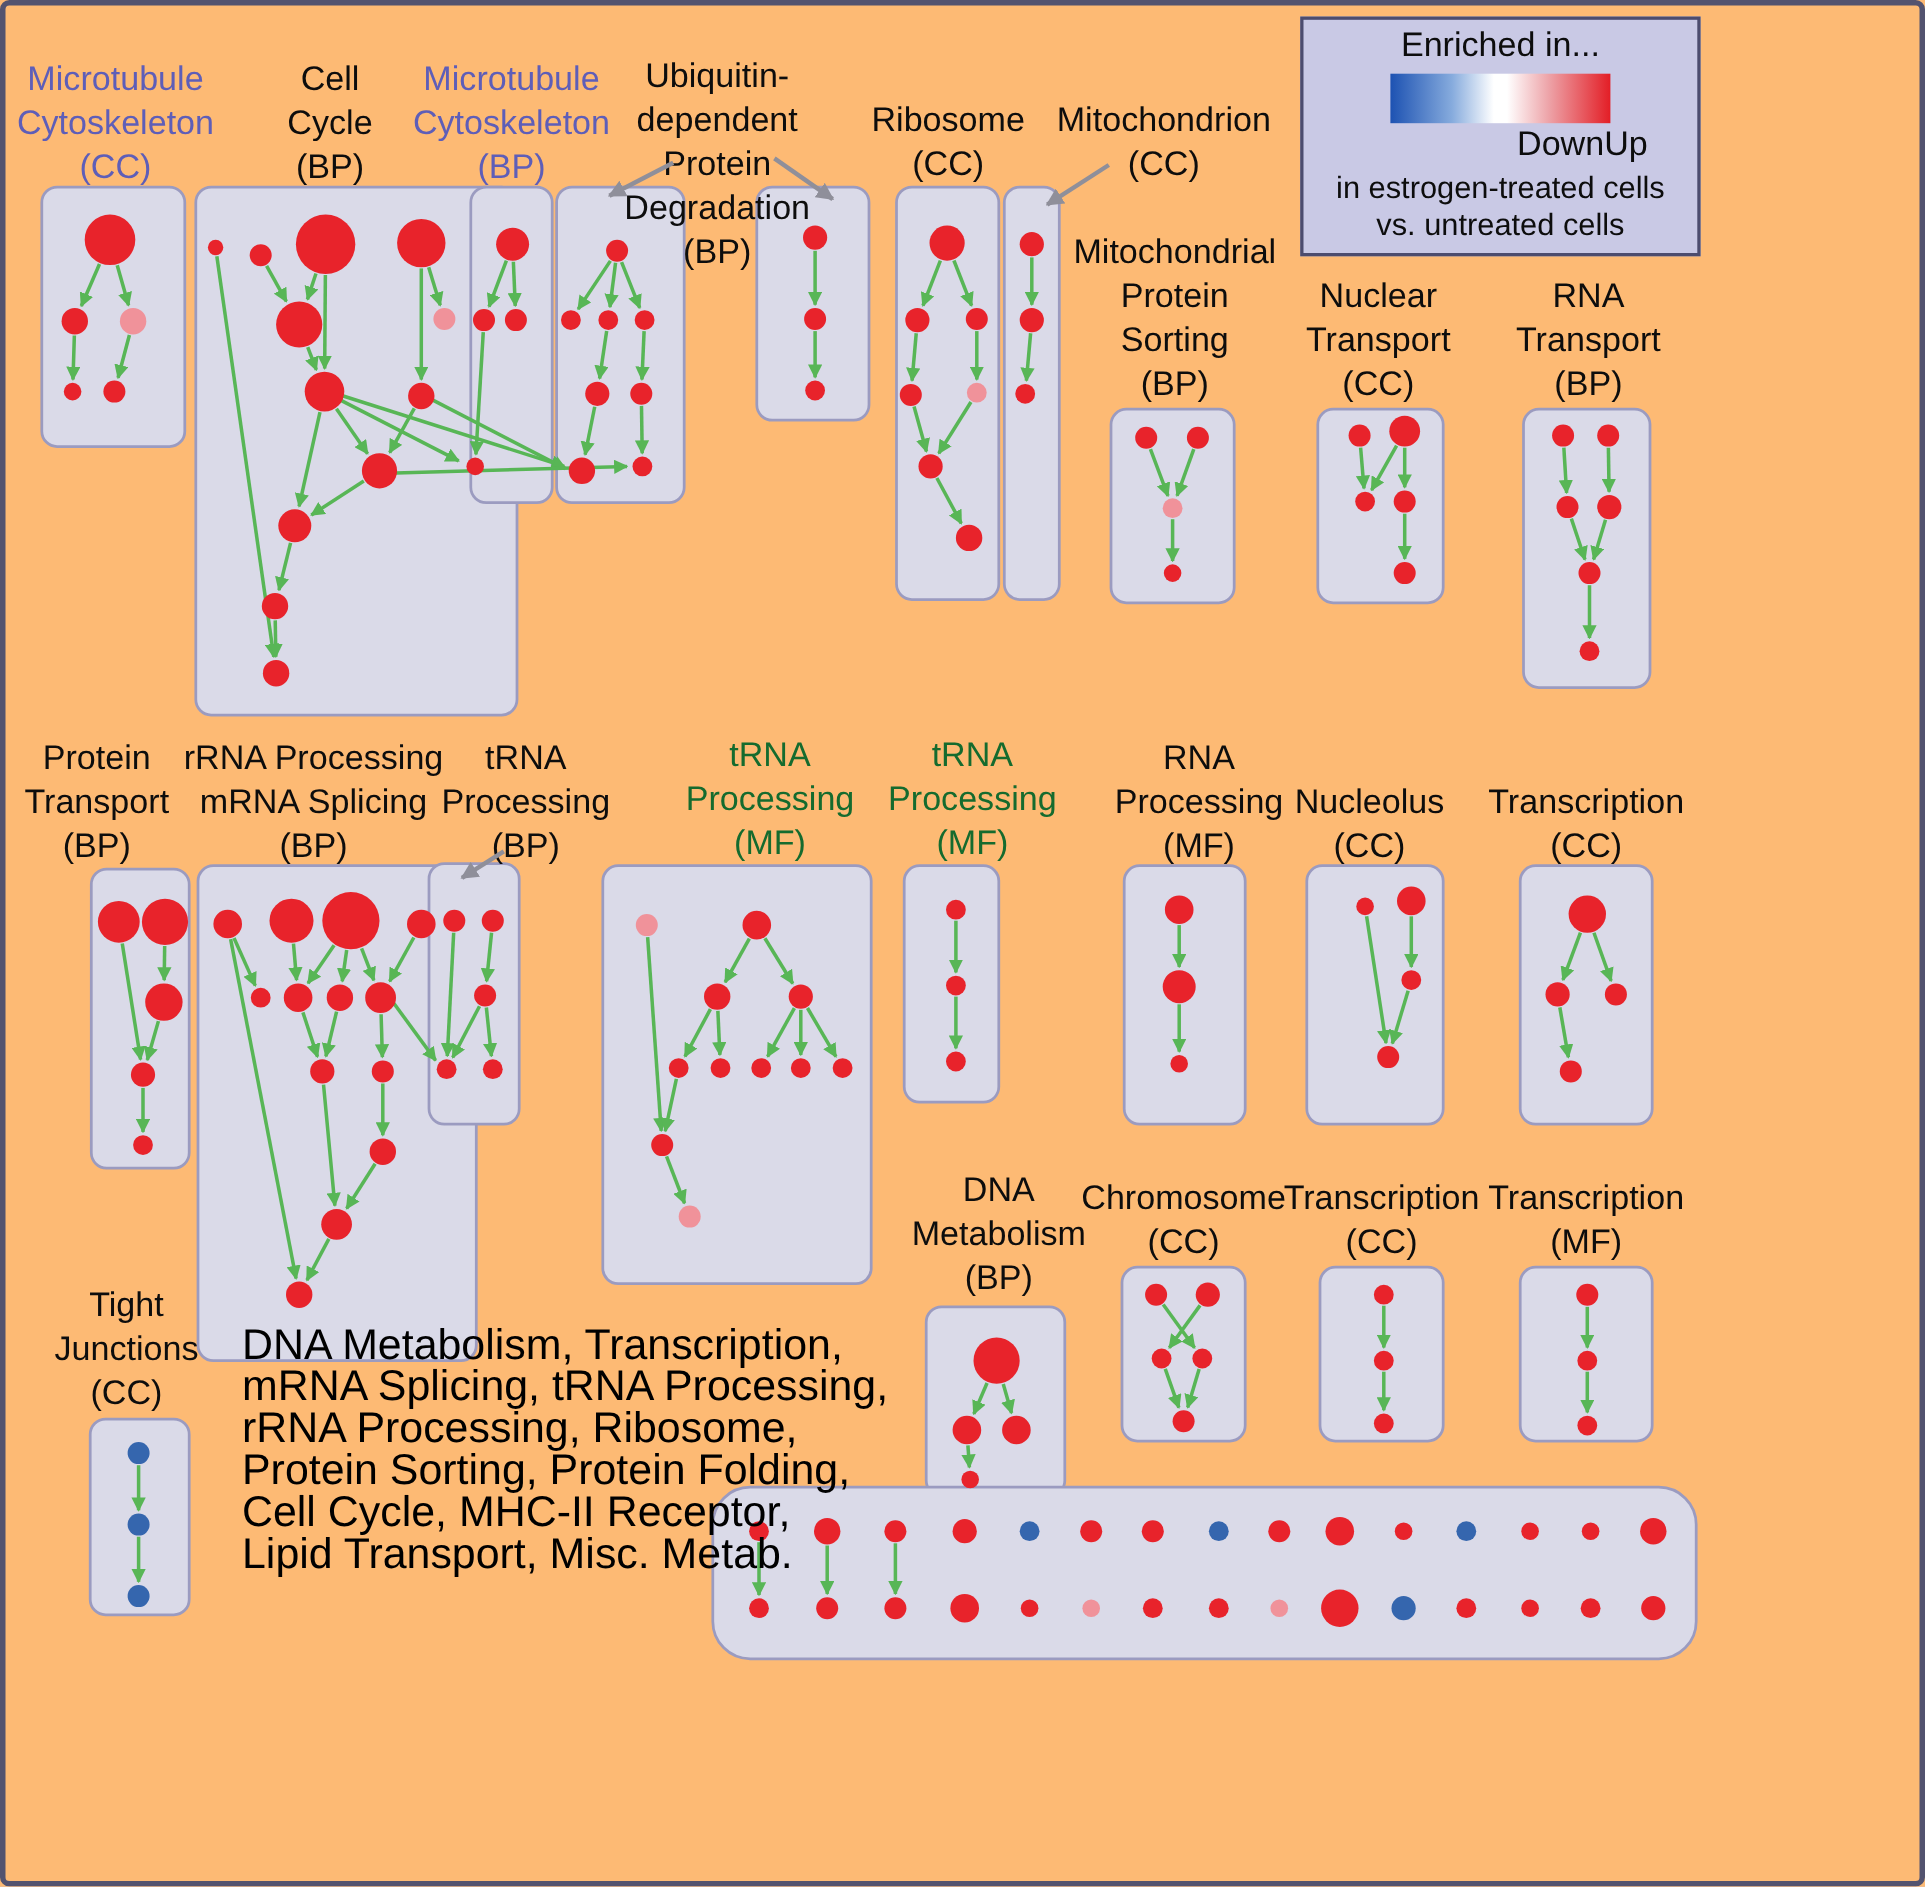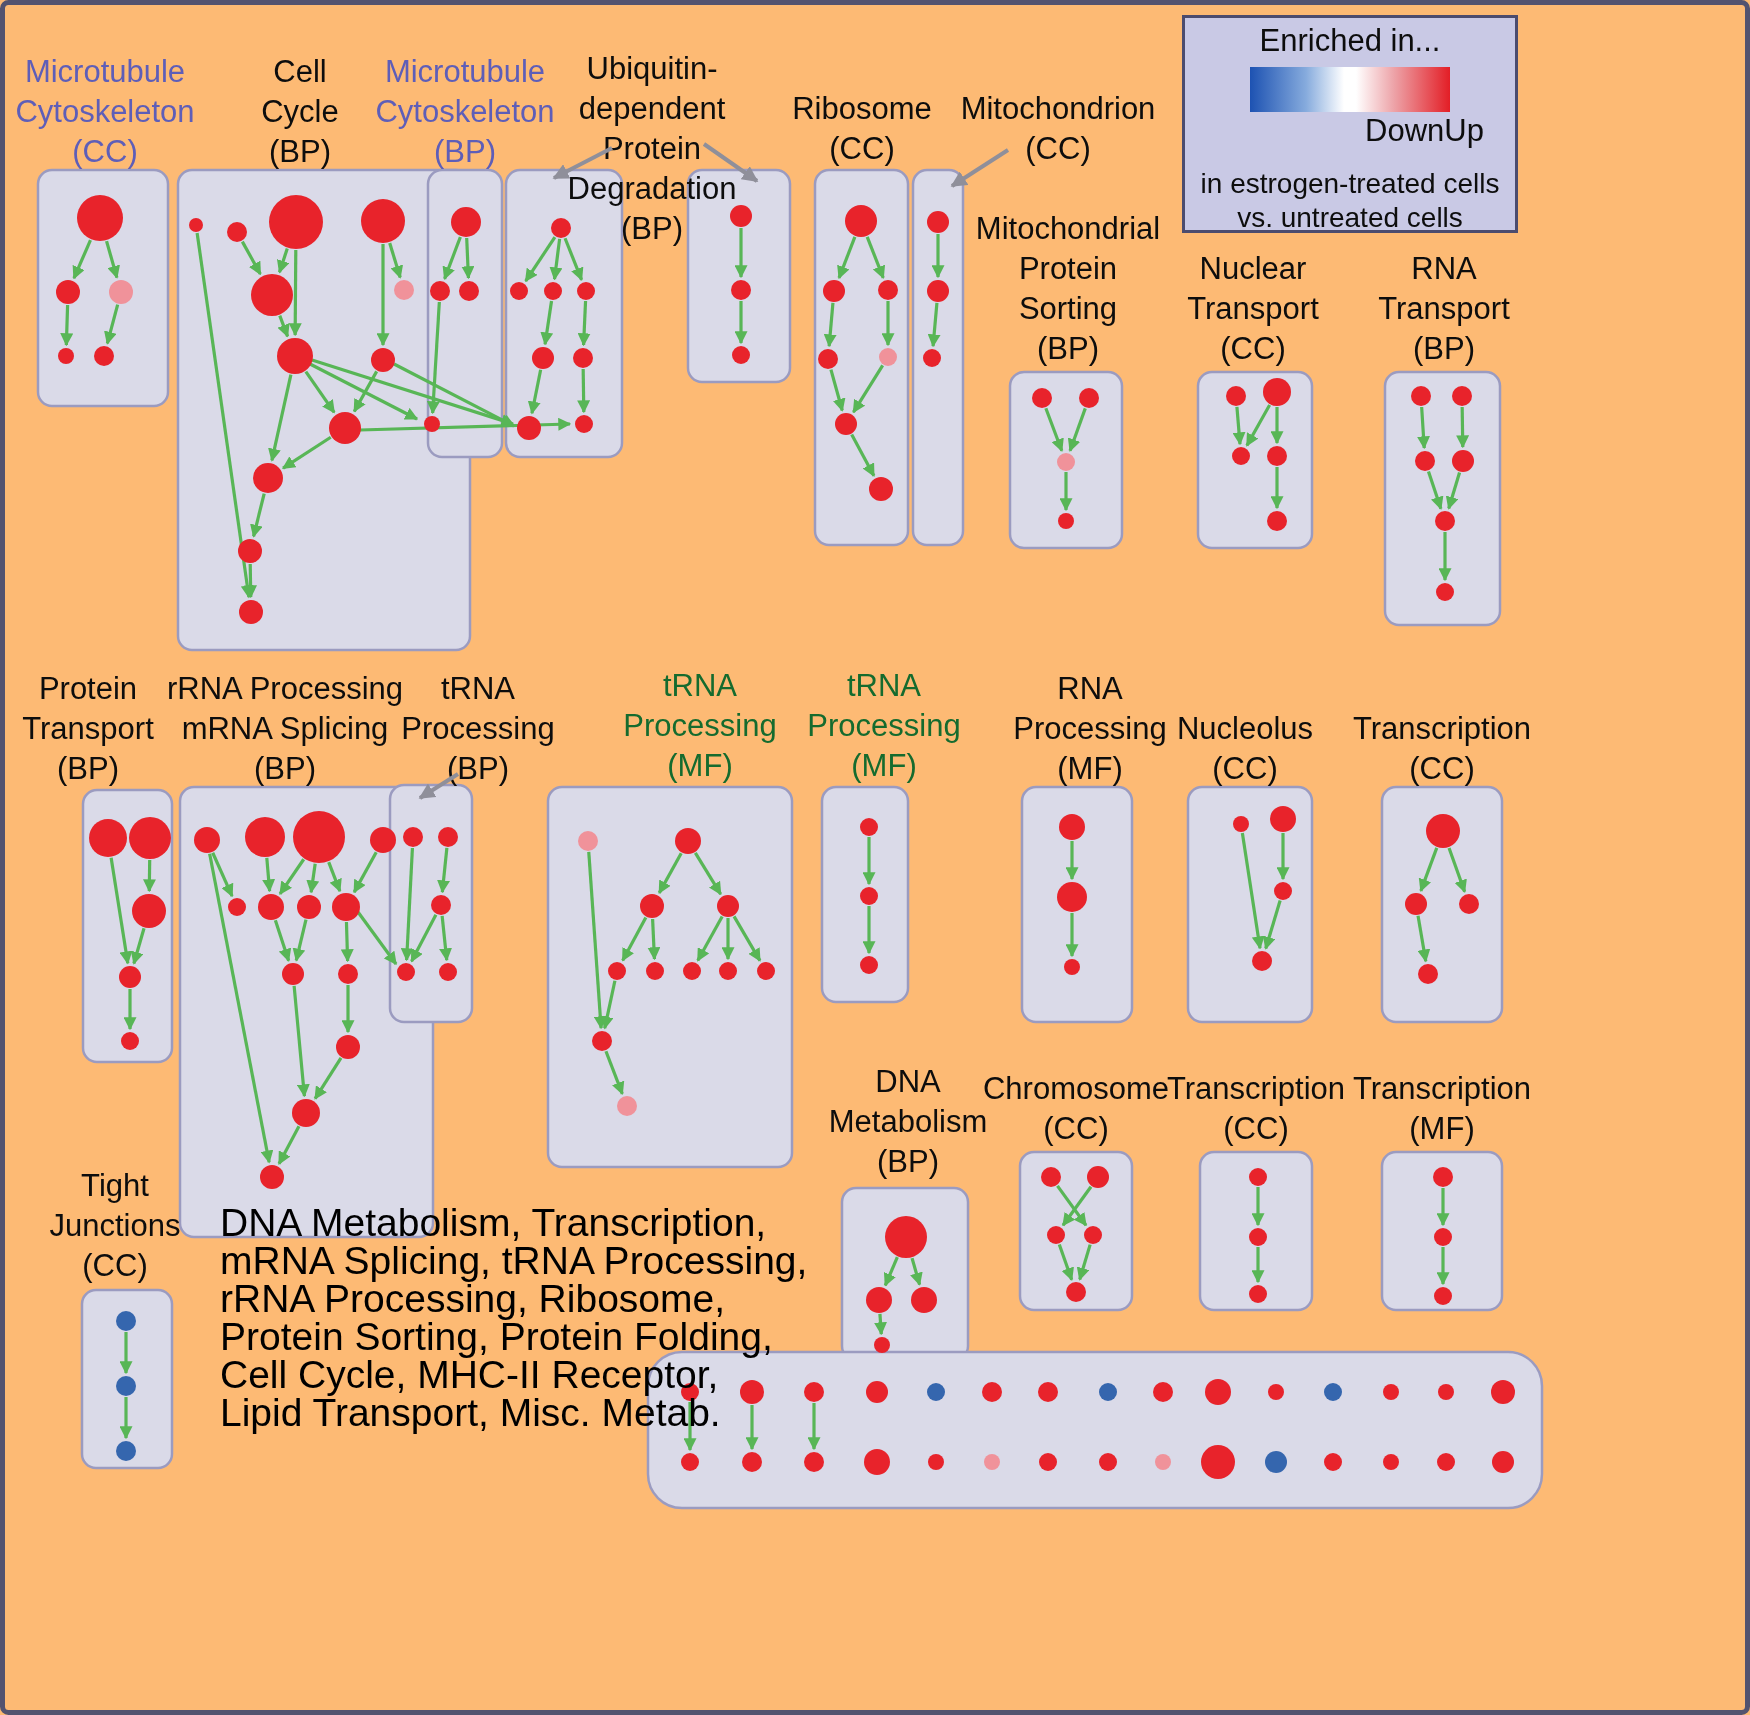--- a/index.html
+++ b/index.html
@@ -1,25 +1,25 @@
 <!DOCTYPE html>
 <html><head>
 <meta charset="utf-8">
 <style>
   html,body{margin:0;padding:0}
   body{background:#c7c7e2;font-family:"Liberation Sans",sans-serif}
   .stage{position:relative;width:1750px;height:1715px;background:#fdba74;overflow:hidden}
   #diagram{position:absolute;left:0;top:0;width:1750px;height:1715px}
-  .legend{position:absolute;left:1182px;top:15px;width:336px;height:218px;background:#c9c9e5;
+  .legend{position:absolute;left:1182px;top:15px;width:364px;height:218px;background:#c9c9e5;
           border:3px solid #4c4c6e;box-sizing:border-box;text-align:center;color:#0d0d0d}
   .legend-title{font-size:31px;margin-top:5px}
   .legend-bar{width:200px;height:45px;margin:8px auto 0;
        background:linear-gradient(90deg,#1d52b2 0%,#86abdd 28%,#ffffff 47%,#ffffff 53%,#eda3a8 72%,#e31e26 100%)}
   .legend-ends{display:flex;justify-content:flex-end;width:268px;margin:1px auto 0;font-size:31px}
-  .legend-sub{font-size:28px;line-height:1.2;margin-top:18px;white-space:pre-line}
+  .legend-sub{font-size:28px;line-height:1.2;margin-top:5px;white-space:pre-line}
   .annotation{position:absolute;left:220px;top:1204px;font-size:39px;line-height:38px;color:#000;white-space:pre-line}
 </style>
 </head>
 <body>
 
 <div class="stage">
   <svg id="diagram" xmlns="http://www.w3.org/2000/svg" viewBox="0 0 1750 1715">
       <defs>
         <marker id="ah-green" viewBox="0 0 10 10" refX="9" refY="5" markerWidth="13" markerHeight="13" orient="auto" markerUnits="userSpaceOnUse">
           <path d="M0,0 L10,5 L0,10 Z" fill="#58b656"></path>

